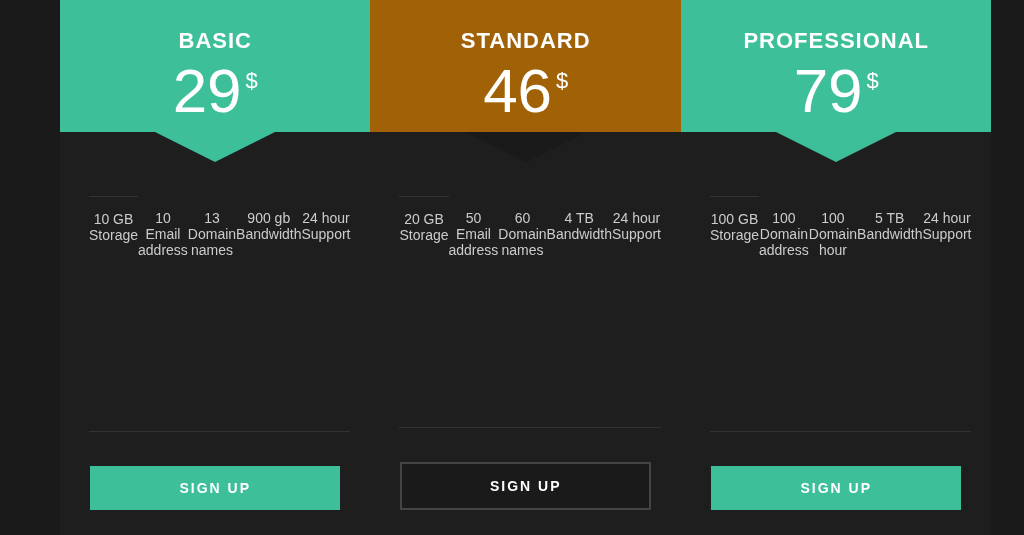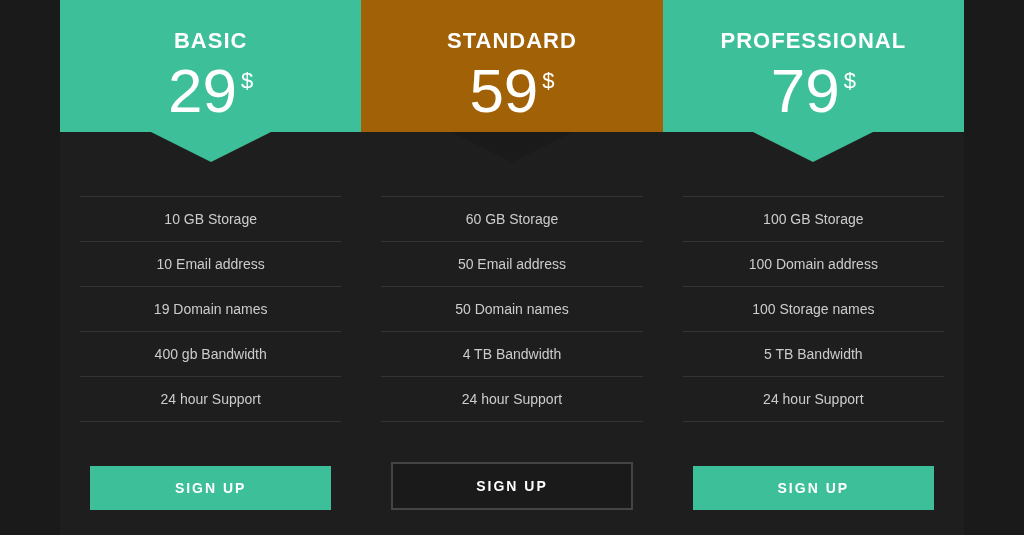--- a/index.html
+++ b/index.html
@@ -86,22 +86,22 @@
 
     .plan.standard .plan-header::after {
       border-top-color: #1a1a1a;
     }
 
     
     .plan-features {
       margin-top: 50px;
       flex: 1;
       display: flex;
-      flex-direction: column;
       padding: 14px 20px;
+      margin-left: 9px;
     }
 
     .feature-item {
       color: #ccc;
       font-size: 14px;
       text-align: center;
       padding: 14px 0;
       border-bottom: 1px solid #333;
     }
 
@@ -141,53 +141,53 @@
       <div class="plan-header">
         <div class="plan-name">BASIC</div>
         <div class="plan-price">
           <span>29</span>
           <span class="dollar">$</span>
         </div>
       </div>
       <div class="plan-features">
         <div class="feature-item">10 GB Storage</div>
         <div class="feature-item">10 Email address</div>
-        <div class="feature-item">19 Domain names</div>
-        <div class="feature-item">400 gb Bandwidth</div>
+        <div class="feature-item">13 Domain names</div>
+        <div class="feature-item">900 gb Bandwidth</div>
         <div class="feature-item">24 hour Support</div>
       </div>
       <div class="plan-footer"><button class="signup-btn">SIGN UP</button></div>
     </div>
     <div class="plan standard">
       <div class="plan-header">
         <div class="plan-name">STANDARD</div>
         <div class="plan-price">
-          <span>59</span>
+          <span>46</span>
           <span class="dollar">$</span>
         </div>
       </div>
       <div class="plan-features">
-        <div class="feature-item">60 GB Storage</div>
+        <div class="feature-item">20 GB Storage</div>
         <div class="feature-item">50 Email address</div>
-        <div class="feature-item">50 Domain names</div>
+        <div class="feature-item">60 Domain names</div>
         <div class="feature-item">4 TB Bandwidth</div>
         <div class="feature-item">24 hour Support</div>
       </div>
       <div class="plan-footer"><button class="signup-btn">SIGN UP</button></div>
     </div>
     <div class="plan">
       <div class="plan-header">
         <div class="plan-name">PROFESSIONAL</div>
         <div class="plan-price">
           <span>79</span>
           <span class="dollar">$</span>
         </div>
       </div>
       <div class="plan-features">
         <div class="feature-item">100 GB Storage</div>
         <div class="feature-item">100 Domain address</div>
-        <div class="feature-item">100 Storage names</div>
+        <div class="feature-item">100 Domain hour</div>
         <div class="feature-item">5 TB Bandwidth</div>
         <div class="feature-item">24 hour Support</div>
       </div>
       <div class="plan-footer"><button class="signup-btn">SIGN UP</button></div>
     </div>
   </div>
 
 </body></html>

